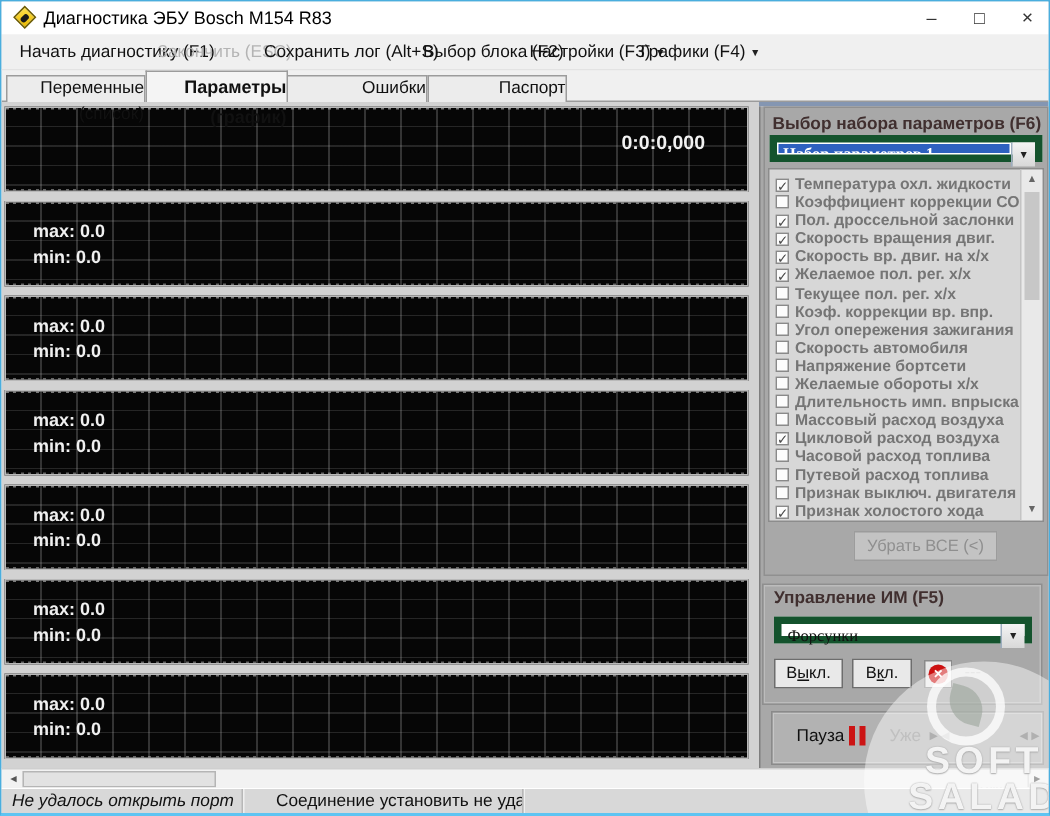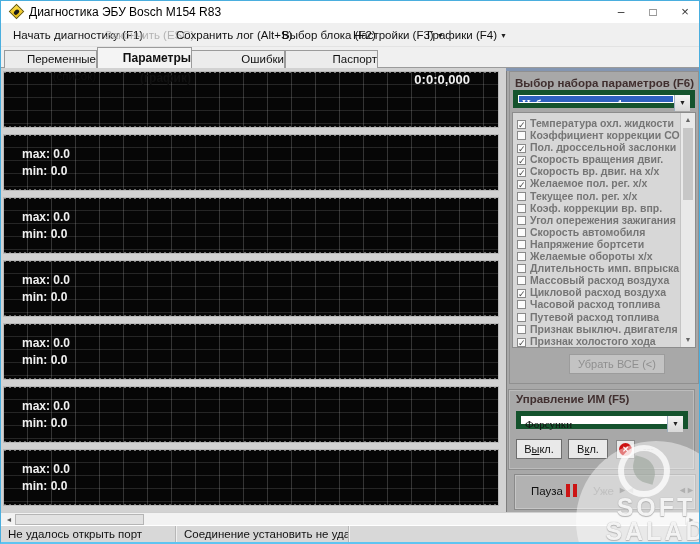--- a/index.html
+++ b/index.html
@@ -42,40 +42,40 @@
   .gpanel { position:absolute; left:2px; width:496px; height:57px; background:#060606;
             border:1px solid #b9b9b9;
             background-image:
               repeating-linear-gradient(to right, rgba(215,215,215,.55) 0 2px, transparent 2px 5px),
               repeating-linear-gradient(to right, rgba(215,215,215,.45) 0 2px, transparent 2px 5px),
               repeating-linear-gradient(to right, transparent 0 23px, rgba(170,170,170,.28) 23px 24px),
               repeating-linear-gradient(to bottom, transparent 0 12px, rgba(150,150,150,.22) 12px 13px);
             background-size:100% 1px, 100% 1px, auto, auto;
             background-position:0 0, 0 100%, 0 0, 0 0;
             background-repeat:no-repeat, no-repeat, repeat, repeat; }
-  .time-label { position:absolute; right:28px; top:0; color:#f2f2f2; font-weight:bold; font-size:13px; }
+  .time-label { position:absolute; right:28px; top:15px; color:#f2f2f2; font-weight:bold; font-size:13px; }
   .gmax { position:absolute; left:18px; top:12px; color:#f0f0f0; font-weight:bold; font-size:12px; }
   .gmin { position:absolute; left:18px; top:29px; color:#f0f0f0; font-weight:bold; font-size:12px; }
 
   
   .hscroll { position:absolute; left:0; top:511px; width:100%; height:13px; background:#f2f2f2;
              border-top:1px solid #cfcfcf; }
   .hs-btn { position:absolute; top:1px; width:12px; height:11px; font-size:7px; color:#555;
             text-align:center; line-height:11px; background:#f2f2f2; }
   .hs-left { left:2px; } .hs-right { right:2px; border-left:1px solid #dadada; }
   .hs-thumb { position:absolute; left:14px; top:1px; width:129px; height:11px; background:#e2e2e2;
               border:1px solid #b5b5b5; }
 
   
   .statusbar { position:absolute; left:0; top:524px; width:100%; height:17px; background:#d8d8d8;
                border-top:1px solid #ffffff; }
   .status-cell { position:absolute; top:0; height:17px; line-height:16px; font-size:11.5px; color:#111;
                  padding-left:7px; border-right:1px solid #b7b7b7; box-shadow:1px 0 0 #efefef;
                  white-space:nowrap; overflow:hidden; }
-  .sc1 { left:0; width:175px; } .sc2 { left:176px; width:172px; } .sc3 { left:349px; width:351px; border-right:none; }
+  .sc1 { left:0; width:161px;font-style:italic; } .sc2 { left:176px; width:172px; } .sc3 { left:349px; width:351px; border-right:none; }
 
   
   .rpanel { position:absolute; left:505px; top:70px; width:194px; height:441px; background:#a8a8a8;
             border-left:1px solid #7e7e7e; }
   .pgroup-border { position:absolute; left:2px; top:0px; width:190px; height:313px; border:1px solid #909090; }
   .rp-header { position:absolute; left:8px; font-size:11.5px; font-weight:bold; color:#402f2f; white-space:nowrap; }
   .h1 { top:6px; }
   .combo { position:absolute; height:18px; background:#fff; border:5px solid #14532d;font-family:Liberation Serif, serif; }
   .combo1 { left:6px; top:19px; width:182px; }
   .combo-sel { position:absolute; left:1px; top:1px; right:17px; bottom:1px; background:#2e61c0; color:#fff;

